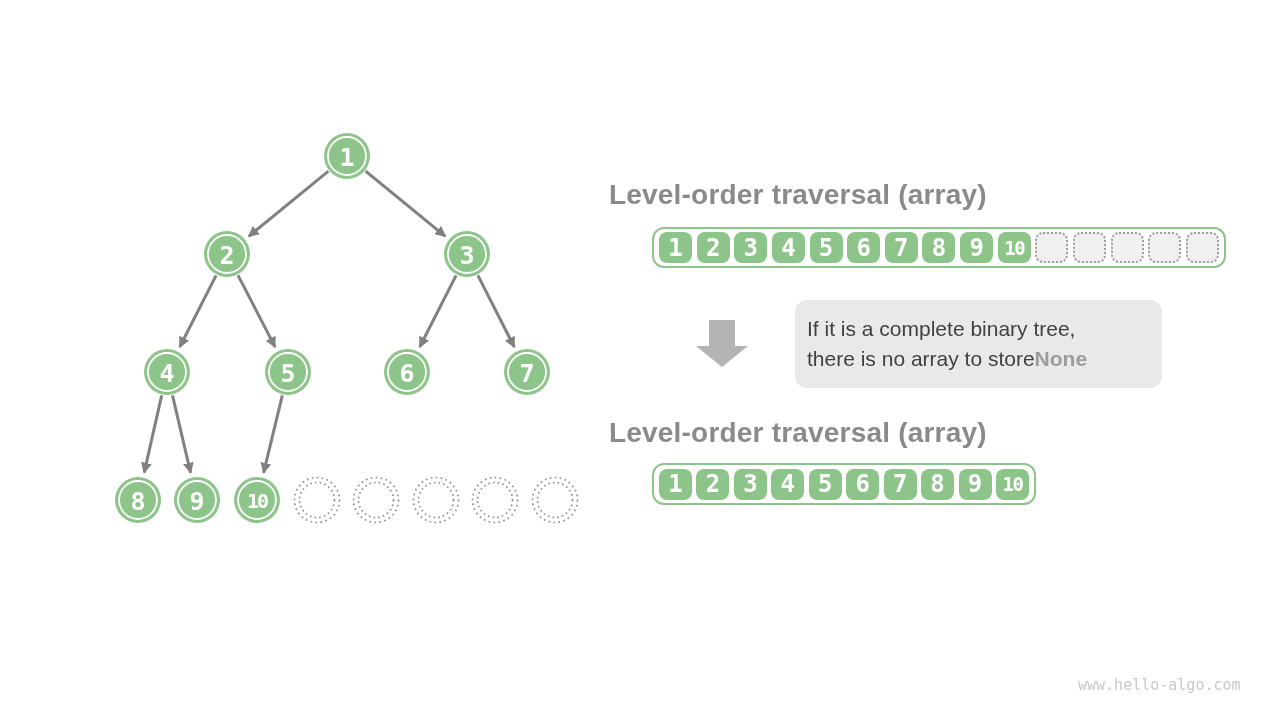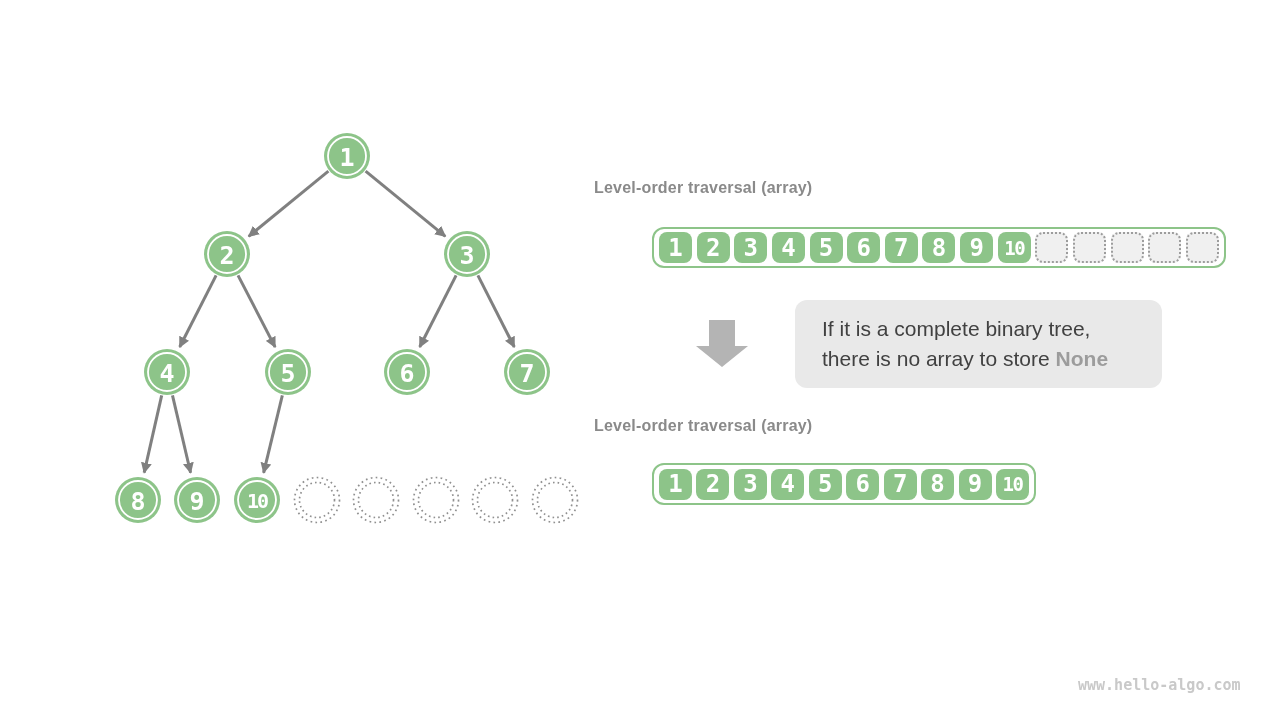--- a/index.html
+++ b/index.html
@@ -7,22 +7,22 @@
     --edge:#808080;
     --heading:#8A8A8A;
   }
   html,body{margin:0;padding:0;background:#ffffff;}
   .canvas{
     position:relative;width:1280px;height:720px;background:#ffffff;
     overflow:hidden;font-family:"Liberation Sans",sans-serif;
   }
   .tree-svg{position:absolute;left:0;top:0;}
   .heading{
-    position:absolute;left:594px;
-    font-size:16px;font-weight:bold;color:var(--heading);
+    position:absolute;left:609px;
+    font-size:28px;font-weight:bold;color:var(--heading);
     letter-spacing:0.2px;white-space:nowrap;
   }
   .heading.top{top:179px;}
   .heading.bottom{top:417px;}
   .array{
     position:absolute;box-sizing:border-box;background:#ffffff;
     border:2px solid var(--green);border-radius:12px;
     display:flex;justify-content:space-between;align-items:center;
     padding:3px 5px;
   }
@@ -33,30 +33,30 @@
     display:flex;align-items:center;justify-content:center;
     font-family:"DejaVu Sans Mono",monospace;font-weight:700;
     font-size:24px;color:#ffffff;flex:0 0 auto;
   }
   .cell.green{background:var(--green);}
   .cell.two{font-size:19px;letter-spacing:-1.5px;}
   .cell.empty{background:#F0F0F0;border:2px dotted #9D9D9D;}
   .note{
     position:absolute;left:795px;top:300px;width:367px;height:88px;
     background:#E9E9E9;border-radius:12px;box-sizing:border-box;
-    padding:14px 0 0 27px;
+    padding:14px 0 0 12px;
   }
   .note-line{
     font-size:21px;line-height:30px;color:#414141;white-space:nowrap;
   }
-  .none-word{font-weight:bold;color:#9C9C9C;margin-left:6px;}
+  .none-word{font-weight:bold;color:#9C9C9C;}
   .watermark{
     position:absolute;left:1078px;top:676px;
     font-family:"DejaVu Sans Mono",monospace;font-size:15px;
-    color:#C9C9C9;letter-spacing:0px;white-space:nowrap;font-weight:bold;
+    color:#C9C9C9;letter-spacing:0px;white-space:nowrap;
   }
 </style>
 </head>
 <body>
 
 <div class="canvas">
 
   <svg class="tree-svg" width="1280" height="720" viewBox="0 0 1280 720" id="tree-svg">
       <defs>
         <marker id="ah" viewBox="0 0 10 10" refX="9" refY="5" markerWidth="11" markerHeight="11" orient="auto" markerUnits="userSpaceOnUse">

